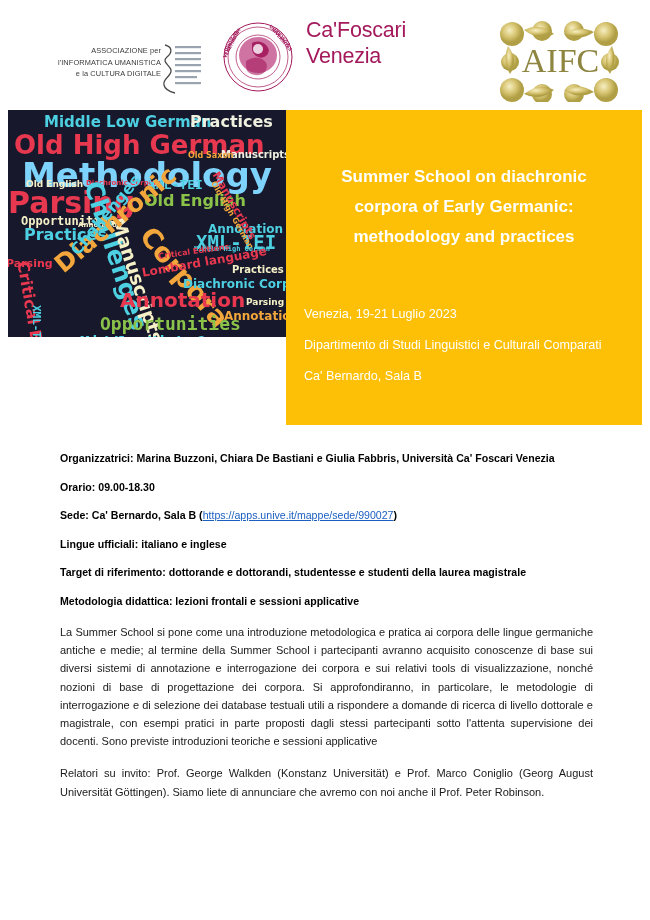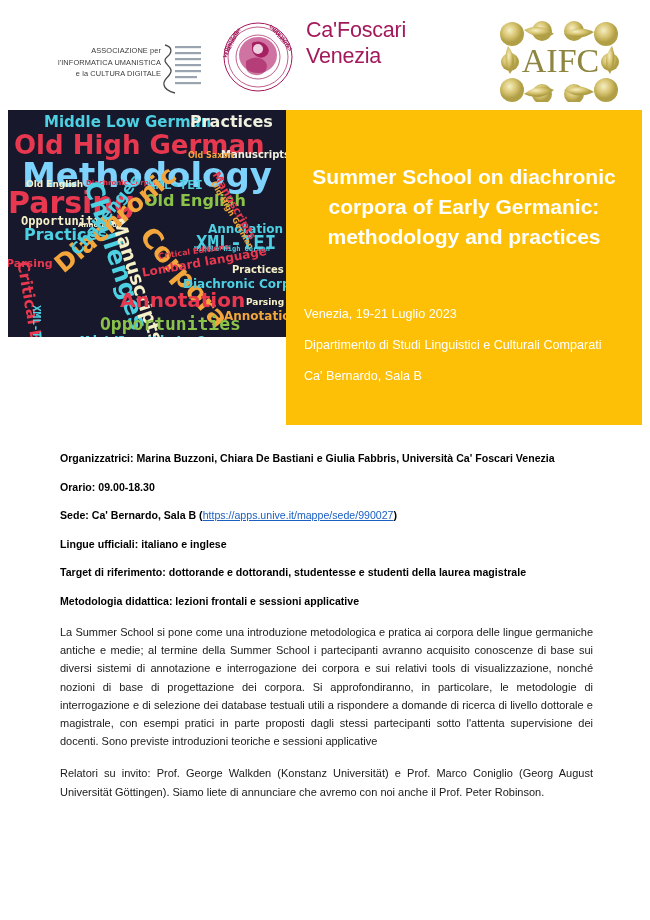--- a/index.html
+++ b/index.html
@@ -135,21 +135,21 @@
   }
   .tp-title {
     position: absolute;
     left: 22px;
     top: 52px;
     width: 312px;
     text-align: center;
     color: #ffffff;
     font-family: "Liberation Sans", sans-serif;
     font-weight: bold;
-    font-size: 21px;
+    font-size: 17px;
     line-height: 30px;
   }
   .tp-details {
     position: absolute;
     left: 18px;
     top: 195px;
     width: 325px;
     color: #ffffff;
     font-family: "Liberation Sans", sans-serif;
     font-size: 12.6px;

